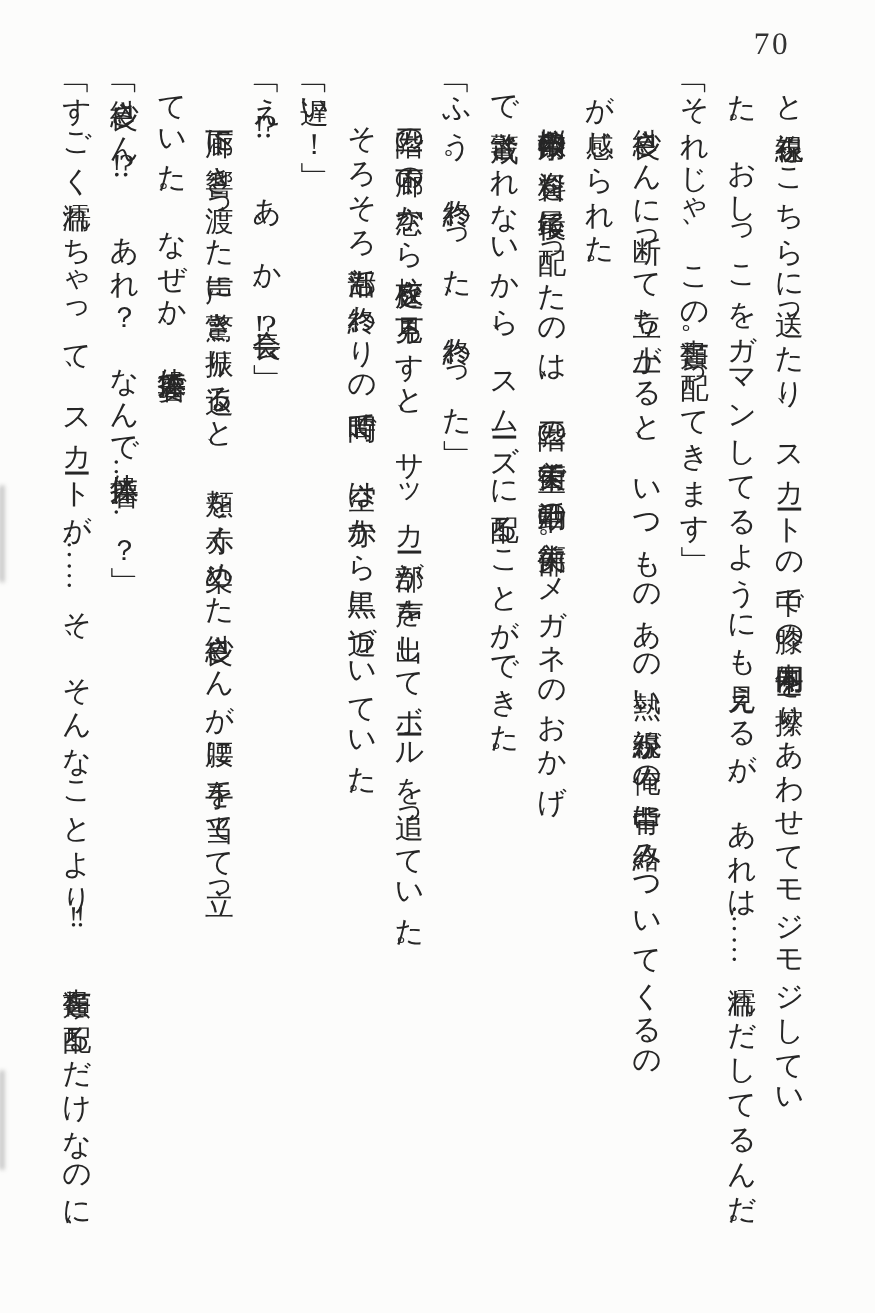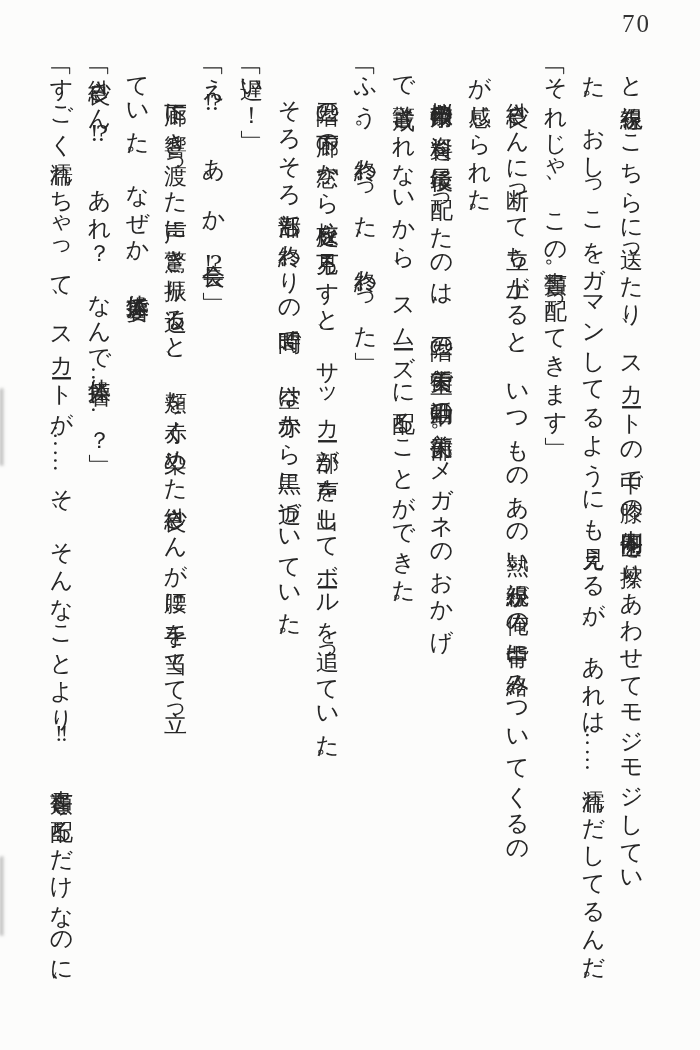--- a/index.html
+++ b/index.html
@@ -9,24 +9,24 @@
     overflow: hidden;
   }
   body {
     position: relative;
     background: #fcfcfb;
     font-family: "Liberation Serif", "DejaVu Serif", serif;
     color: #262626;
   }
   .page-number {
     position: absolute;
-    top: 10px;
+    top: 22px;
     left: 603px;
     width: 48px;
-    text-align: right;
+    text-align: left;
     font-size: 25px;
     letter-spacing: 2px;
     color: #333;
   }
   .text-area {
     position: absolute;
     top: 60px;
     left: 0;
     width: 700px;
     height: 990px;

